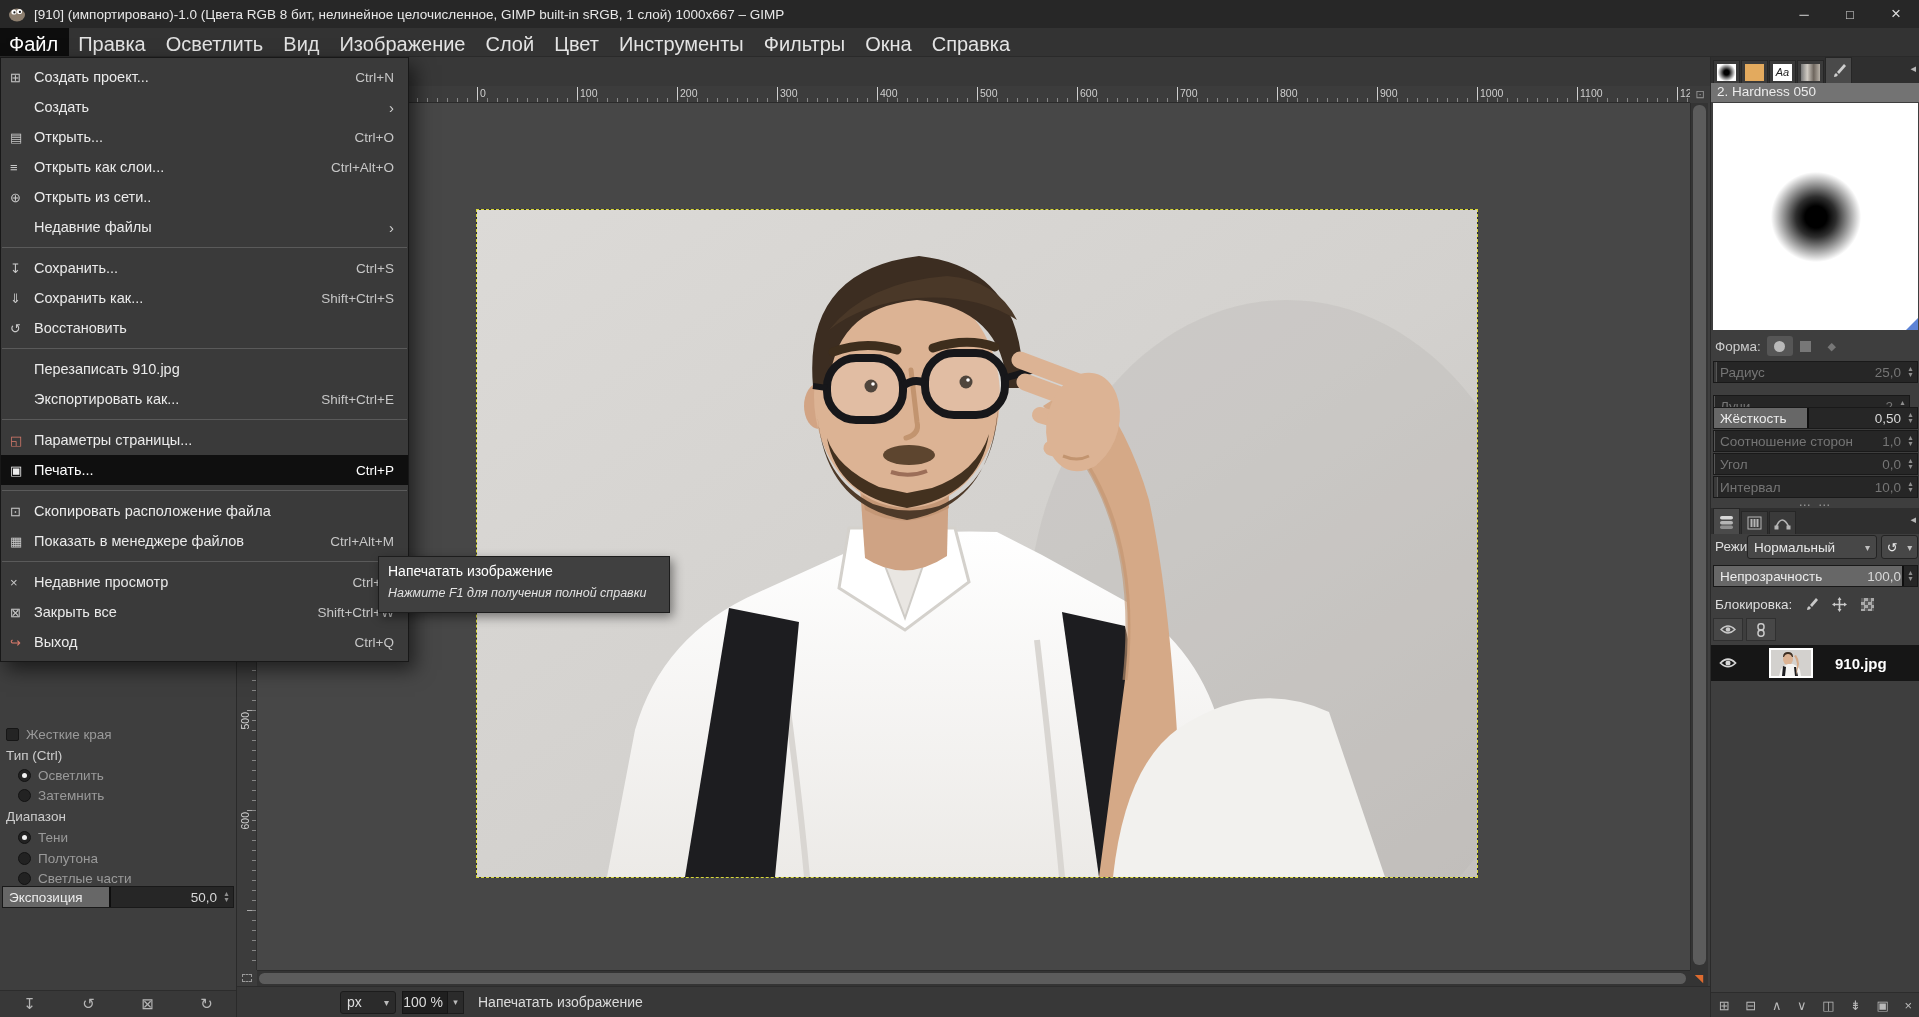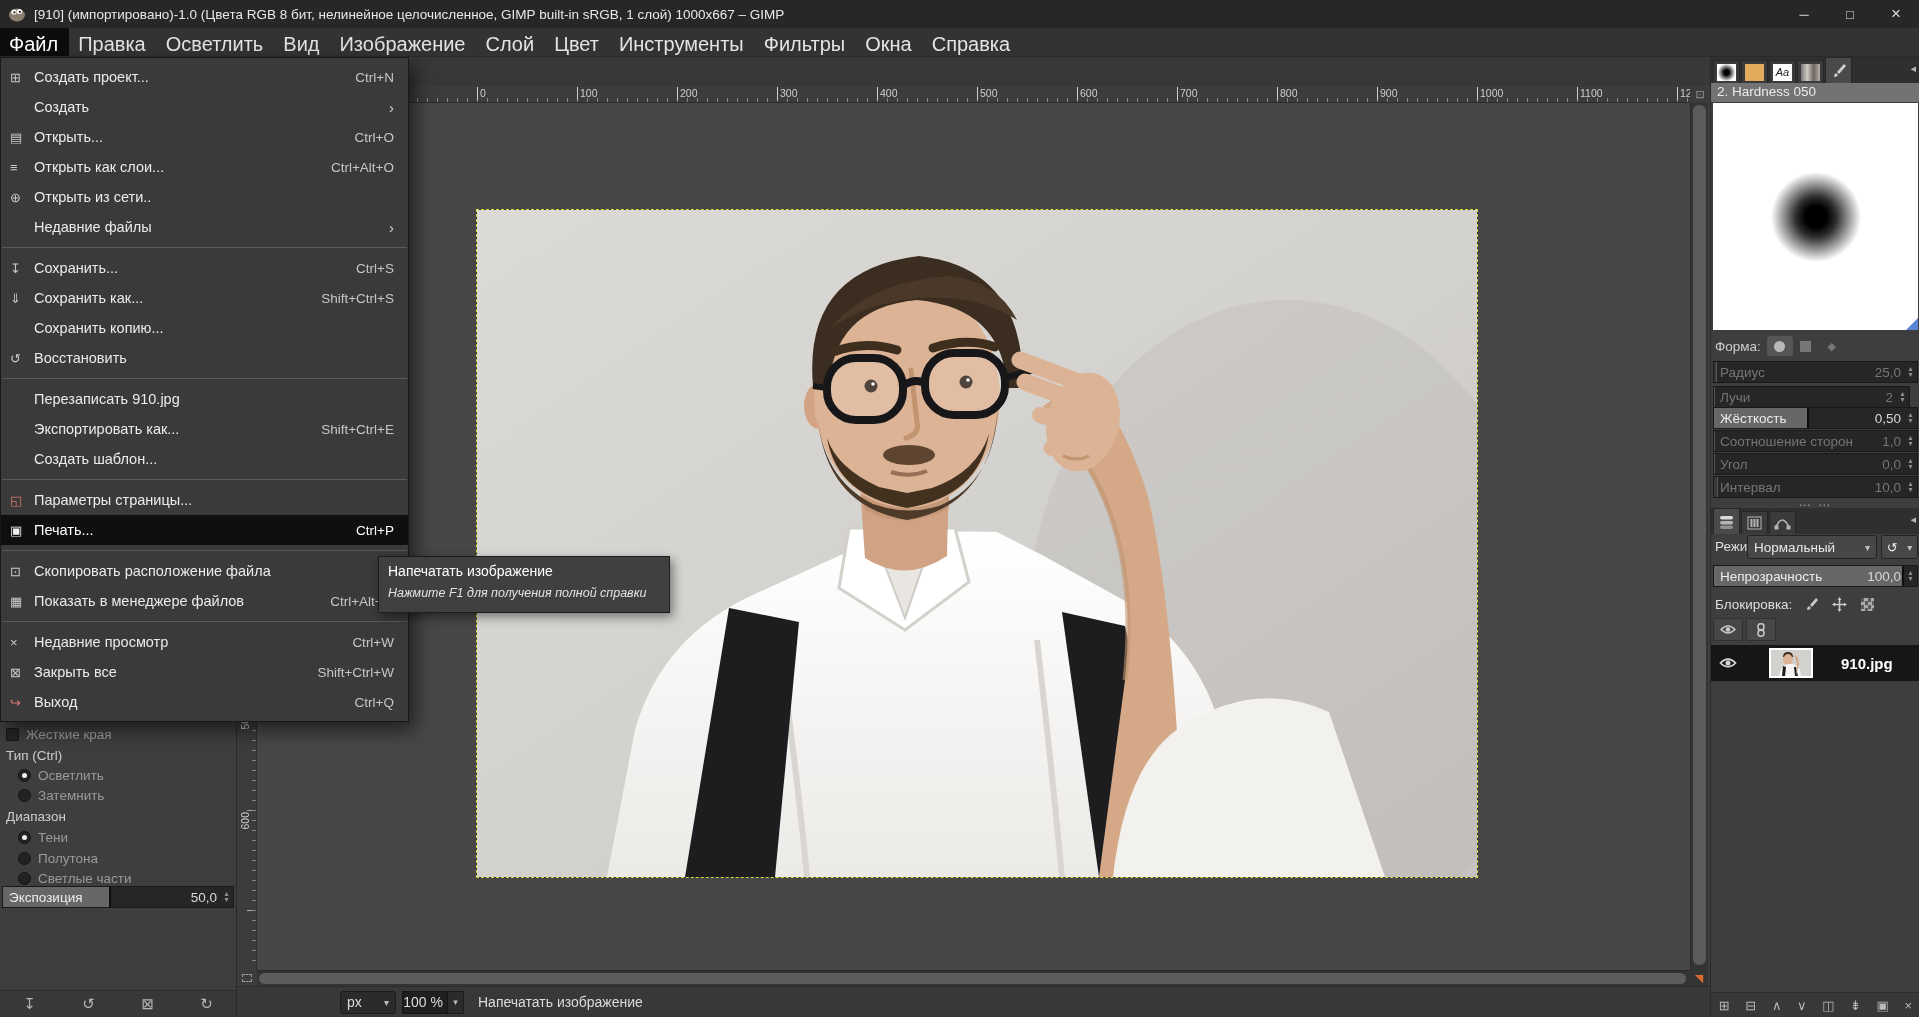--- a/index.html
+++ b/index.html
@@ -340,21 +340,21 @@
 
     <div class="slider dim2" style="left:2px;top:304px;width:205px">
       <div class="sl-fill dim" style="width:3px"></div>
       <span class="sl-lab">Радиус</span>
       <span class="sl-val">25,0</span>
       <span class="spin">
           <span>▴</span>
           <span>▾</span>
         </span>
     </div>
-    <div class="slider dim2" style="left:2px;top:329px;width:197px">
+    <div class="slider dim2" style="left:2px;top:338px;width:197px">
       <div class="sl-fill dim" style="width:0"></div>
       <span class="sl-lab">Лучи</span>
       <span class="sl-val">2</span>
       <span class="spin">
           <span>▴</span>
           <span>▾</span>
         </span>
     </div>
     <div class="slider" style="left:2px;top:350px;width:205px">
       <div class="sl-fill" style="width:47%"></div>
@@ -477,21 +477,21 @@
       <div class="lthumb">
         <svg viewBox="0 0 40 26" width="40" height="26">
           <rect width="40" height="26" fill="#d3d1ce"></rect>
           <ellipse cx="17" cy="9" rx="5" ry="6" fill="#dcb394"></ellipse>
           <path d="M12 7 Q12 2 17 2 Q22 2 22 7 L21 7 Q20 4 17 4 Q14 4 13 7 Z" fill="#3c2d21"></path>
           <path d="M8 26 L10 19 Q13 15 17 14 L22 14 Q27 16 29 20 L30 26 Z" fill="#f4f3f1"></path>
           <path d="M12 16 L11 26 L14 26 L15 17 Z M23 17 L24 26 L27 26 L25 17 Z" fill="#1d1d20"></path>
           <path d="M25 26 L26 14 Q25 8 23 6 L25 5 Q28 9 28 14 Z" fill="#d5a987"></path>
         </svg>
       </div>
-      <span style="margin-left:28px;font-weight:bold;font-size:15px;color:#fff">910.jpg</span>
+      <span style="margin-left:22px;font-weight:bold;font-size:15px;color:#fff">910.jpg</span>
     </div>
 
     <div class="rp-footer">
       <span>⊞</span>
       <span>⊟</span>
       <span>∧</span>
       <span>∨</span>
       <span>◫</span>
       <span>⇟</span>
       <span>▣</span>
@@ -548,40 +548,32 @@
         <span class="mico">↧</span>
         <span class="mlabel">Сохранить...</span>
         <span class="mshort">Ctrl+S</span>
       </div>
     <div class="mrow">
         <span class="mico">⇓</span>
         <span class="mlabel">Сохранить как...</span>
         <span class="mshort">Shift+Ctrl+S</span>
       </div>
     <div class="mrow">
-        <span class="mico"></span>
-        <span class="mlabel">Сохранить копию...</span>
-      </div>
-    <div class="mrow">
         <span class="mico">↺</span>
         <span class="mlabel">Восстановить</span>
       </div>
     <div class="msep"></div>
     <div class="mrow">
         <span class="mico"></span>
         <span class="mlabel">Перезаписать 910.jpg</span>
       </div>
     <div class="mrow">
         <span class="mico"></span>
         <span class="mlabel">Экспортировать как...</span>
         <span class="mshort">Shift+Ctrl+E</span>
-      </div>
-    <div class="mrow">
-        <span class="mico"></span>
-        <span class="mlabel">Создать шаблон...</span>
       </div>
     <div class="msep"></div>
     <div class="mrow">
         <span class="mico red">◱</span>
         <span class="mlabel">Параметры страницы...</span>
       </div>
     <div class="mrow hl">
         <span class="mico" style="color:#eee">▣</span>
         <span class="mlabel">Печать...</span>
         <span class="mshort" style="color:#fff">Ctrl+P</span>

